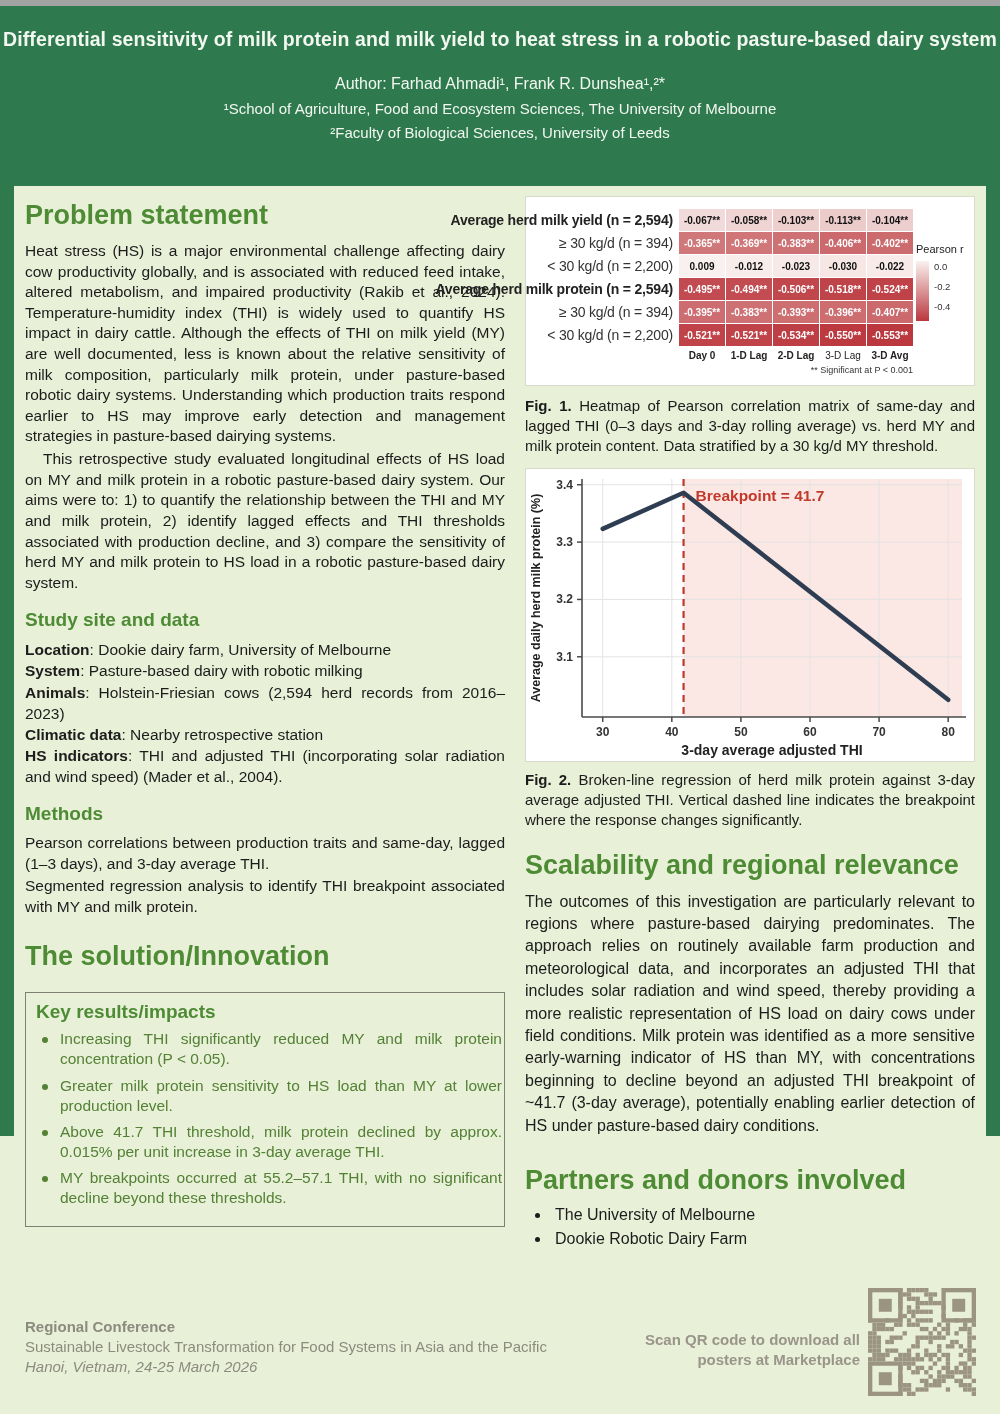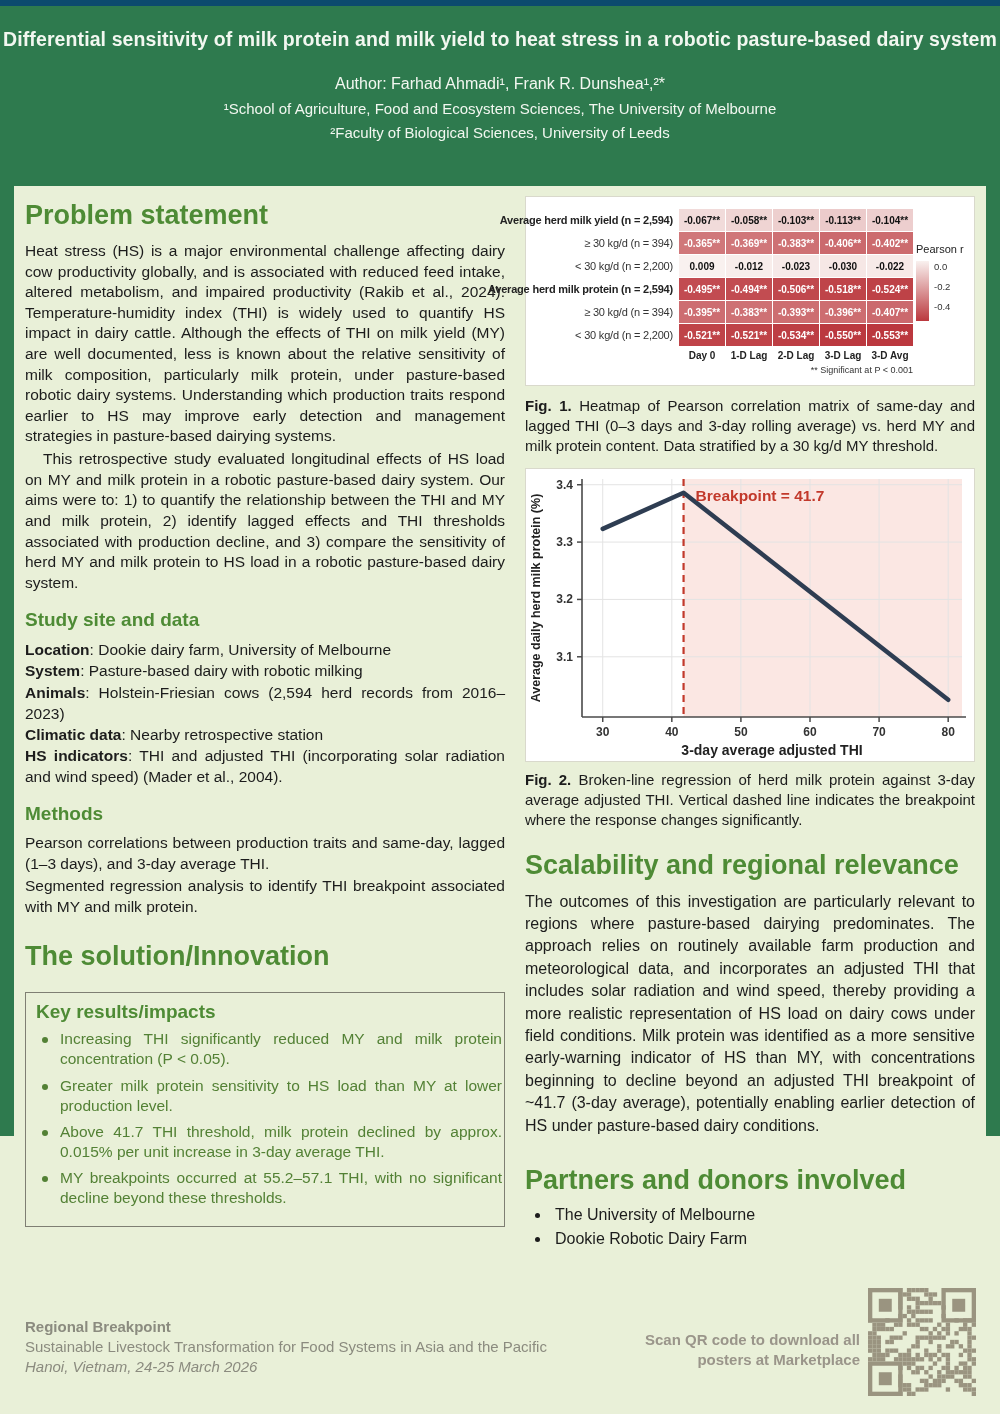--- a/index.html
+++ b/index.html
@@ -7,21 +7,21 @@
   body {
     position:relative; width:1000px; height:1414px;
     background:#e9f0d8; overflow:hidden;
     font-family:"Liberation Sans","DejaVu Sans",sans-serif;
     color:#1c1c1c;
   }
   
   .poster-header {
     position:absolute; left:0; top:0; width:1000px; height:186px;
     background:#2e7a4e; color:#f2f7f0; text-align:center;
-    border-top:6px solid #0c4a6e;
+    border-top:6px solid #a3a3a3;
     padding-top:22px;
   }
   .poster-title { font-size:19.5px; font-weight:bold; letter-spacing:.1px; }
   .author-line { margin-top:24px; font-size:16px; }
   .affil { margin-top:7px; font-size:15px; }
   .affil:first-of-type { margin-top:12px; }
   .corresponding { margin-top:12px; font-size:15px; }
   
   .side-strip { position:absolute; top:186px; width:14px; height:950px; background:#2e7a4e; }
   .side-strip.left { left:0; } .side-strip.right { right:0; }
@@ -56,21 +56,21 @@
   
   .fig-panel { background:#ffffff; border:1px solid #d9d9cc; position:relative; }
   #fig1-panel { width:450px; height:190px; padding:12px 8px 0 8px; }
   #fig2-panel { width:450px; height:294px; margin-top:12px; }
   .fig-caption { margin-top:10px; font-size:15px; line-height:1.33; text-align:justify; }
   .fig-caption .lead { font-weight:bold; }
 
   
   .hm-row { display:flex; align-items:stretch; margin-bottom:1px; }
   .hm-label {
-    width:144px; flex:0 0 144px; font-size:11px; font-weight:bold; letter-spacing:-0.2px;
+    width:144px; flex:0 0 144px; font-size:14px; font-weight:bold; letter-spacing:-0.2px;
     color:#222; text-align:right; padding-right:5px; white-space:nowrap;
     display:flex; align-items:center; justify-content:flex-end;
   }
   .hm-label.sub { font-weight:normal; color:#333; }
   .hm-cell {
     width:46px; flex:0 0 46px; height:22px; margin-left:1px;
     display:flex; align-items:center; justify-content:center;
     font-size:10px; font-weight:bold;
   }
   .hm-colhead { height:16px; background:transparent !important; font-size:10px; color:#222; }
@@ -201,21 +201,21 @@
           <div class="hm-cell" style="background: rgb(191, 67, 72); color: rgb(255, 255, 255);">-0.521**</div>
           <div class="hm-cell" style="background: rgb(189, 62, 68); color: rgb(255, 255, 255);">-0.534**</div>
           <div class="hm-cell" style="background: rgb(187, 57, 63); color: rgb(255, 255, 255);">-0.550**</div>
           <div class="hm-cell" style="background: rgb(187, 56, 62); color: rgb(255, 255, 255);">-0.553**</div>
         </div>
         <div class="hm-row">
           <div class="hm-label"></div>
           <div class="hm-cell hm-colhead" style="font-weight: bold;">Day 0</div>
           <div class="hm-cell hm-colhead" style="font-weight: bold;">1-D Lag</div>
           <div class="hm-cell hm-colhead" style="font-weight: bold;">2-D Lag</div>
-          <div class="hm-cell hm-colhead" style="font-weight: bold;">3-D Lag</div>
+          <div class="hm-cell hm-colhead" style="font-weight: normal;">3-D Lag</div>
           <div class="hm-cell hm-colhead" style="font-weight: bold;">3-D Avg</div>
         </div>
       </div>
     <div class="hm-footnote">** Significant at P &lt; 0.001</div>
     <div class="hm-legend">
       <div class="hm-legend-title">Pearson r</div>
       <div class="hm-legend-body">
         <div class="hm-legend-bar" id="hm-legend-bar" style="background: linear-gradient(rgb(249, 241, 239), rgb(187, 56, 62));"></div>
         <div class="hm-legend-tick" style="top:0px;">0.0</div>
         <div class="hm-legend-tick" style="top:20px;">-0.2</div>
@@ -278,21 +278,21 @@
   <p class="scal-par">The outcomes of this investigation are particularly relevant to regions where pasture-based dairying predominates. The approach relies on routinely available farm production and meteorological data, and incorporates an adjusted THI that includes solar radiation and wind speed, thereby providing a more realistic representation of HS load on dairy cows under field conditions. Milk protein was identified as a more sensitive early-warning indicator of HS than MY, with concentrations beginning to decline beyond an adjusted THI breakpoint of ~41.7 (3-day average), potentially enabling earlier detection of HS under pasture-based dairy conditions.</p>
 
   <h1 class="section" style="margin-top:28px;">Partners and donors involved</h1>
   <ul class="partners-list" id="partner-bullets">
       <li>The University of Melbourne</li>
       <li>Dookie Robotic Dairy Farm</li>
     </ul>
 </section>
 
 <footer class="footer-block">
-  <div class="footer-line1">Regional Breakpoint</div>
+  <div class="footer-line1">Regional Conference</div>
   <div class="footer-line2">Sustainable Livestock Transformation for Food Systems in Asia and the Pacific</div>
   <div class="footer-line3">Hanoi, Vietnam, 24-25 March 2026</div>
 </footer>
 
 <div class="qr-caption">
   <span>Scan QR code to download all</span><br>
   <span>posters at Marketplace</span>
 </div>
 <div class="qr-box" id="qr-box"><svg width="108" height="108">
       <rect x="30.240000000000002" y="0" width="4.32" height="4.32" fill="#9a9480"></rect>

